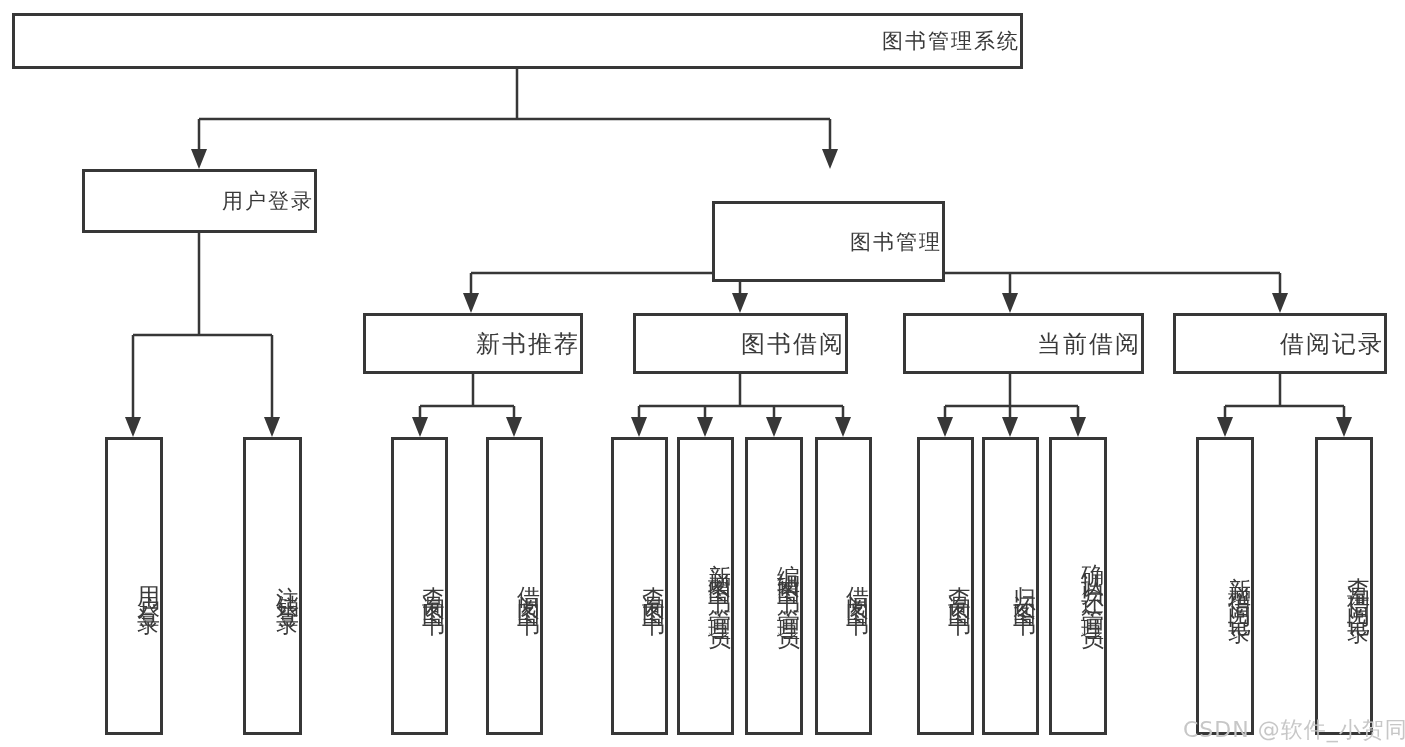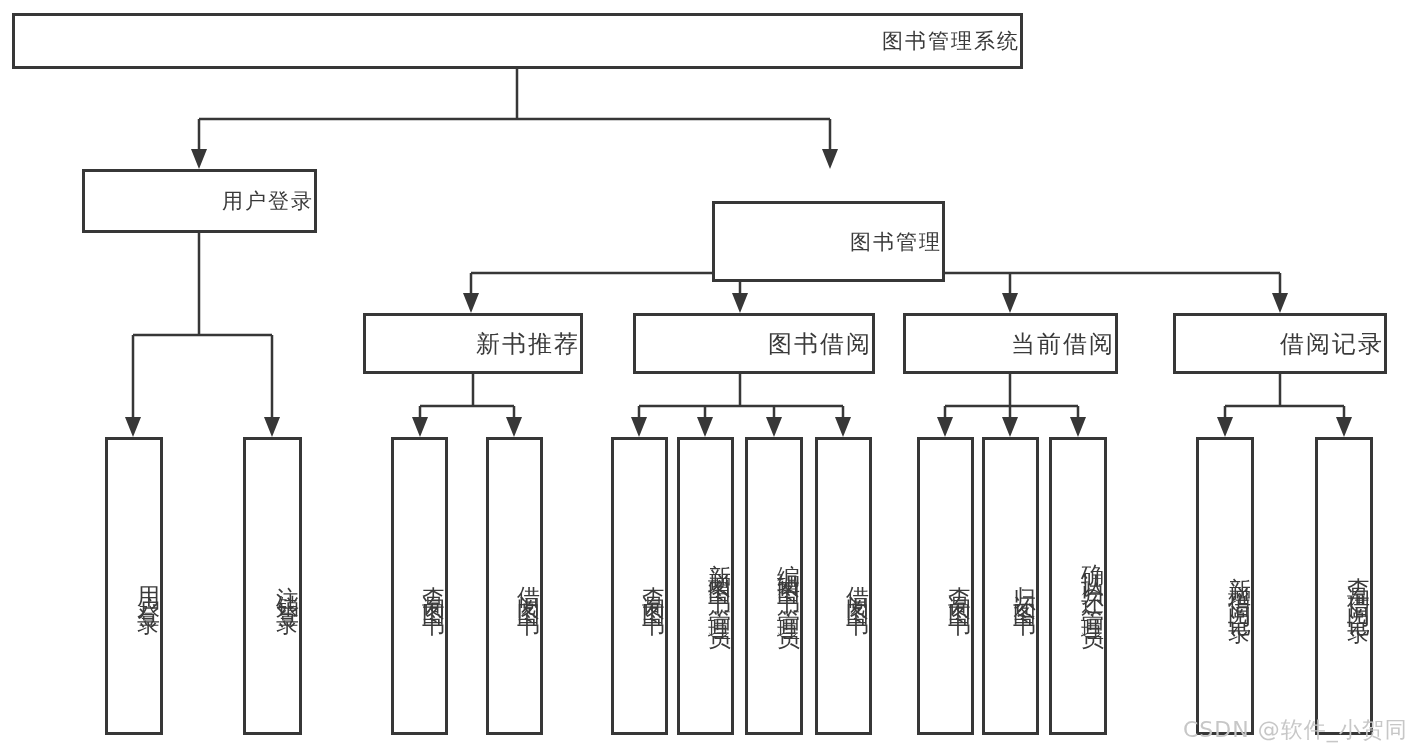--- a/index.html
+++ b/index.html
@@ -106,24 +106,24 @@
   <div class="box h l2" style="left:82px; top:169px; width:235px; height:64px;">
     <span>用户登录</span>
   </div>
   <div class="box h l2" style="left:712px; top:169px; width:233px; height:81px;margin-top:32px;">
     <span>图书管理</span>
   </div>
 
   <div class="box h" style="left:363px; top:313px; width:220px; height:61px;">
     <span>新书推荐</span>
   </div>
-  <div class="box h" style="left:633px; top:313px; width:242px; height:61px;">
+  <div class="box h" style="left:633px; top:313px; width:215px; height:61px;">
     <span>图书借阅</span>
   </div>
-  <div class="box h" style="left:903px; top:313px; width:215px; height:61px;">
+  <div class="box h" style="left:903px; top:313px; width:241px; height:61px;">
     <span>当前借阅</span>
   </div>
   <div class="box h" style="left:1173px; top:313px; width:214px; height:61px;">
     <span>借阅记录</span>
   </div>
 
   <div class="box v" style="left:105px; top:437px; width:58px; height:298px;">
     <span>用户登录</span>
   </div>
   <div class="box v" style="left:243px; top:437px; width:59px; height:298px;">

